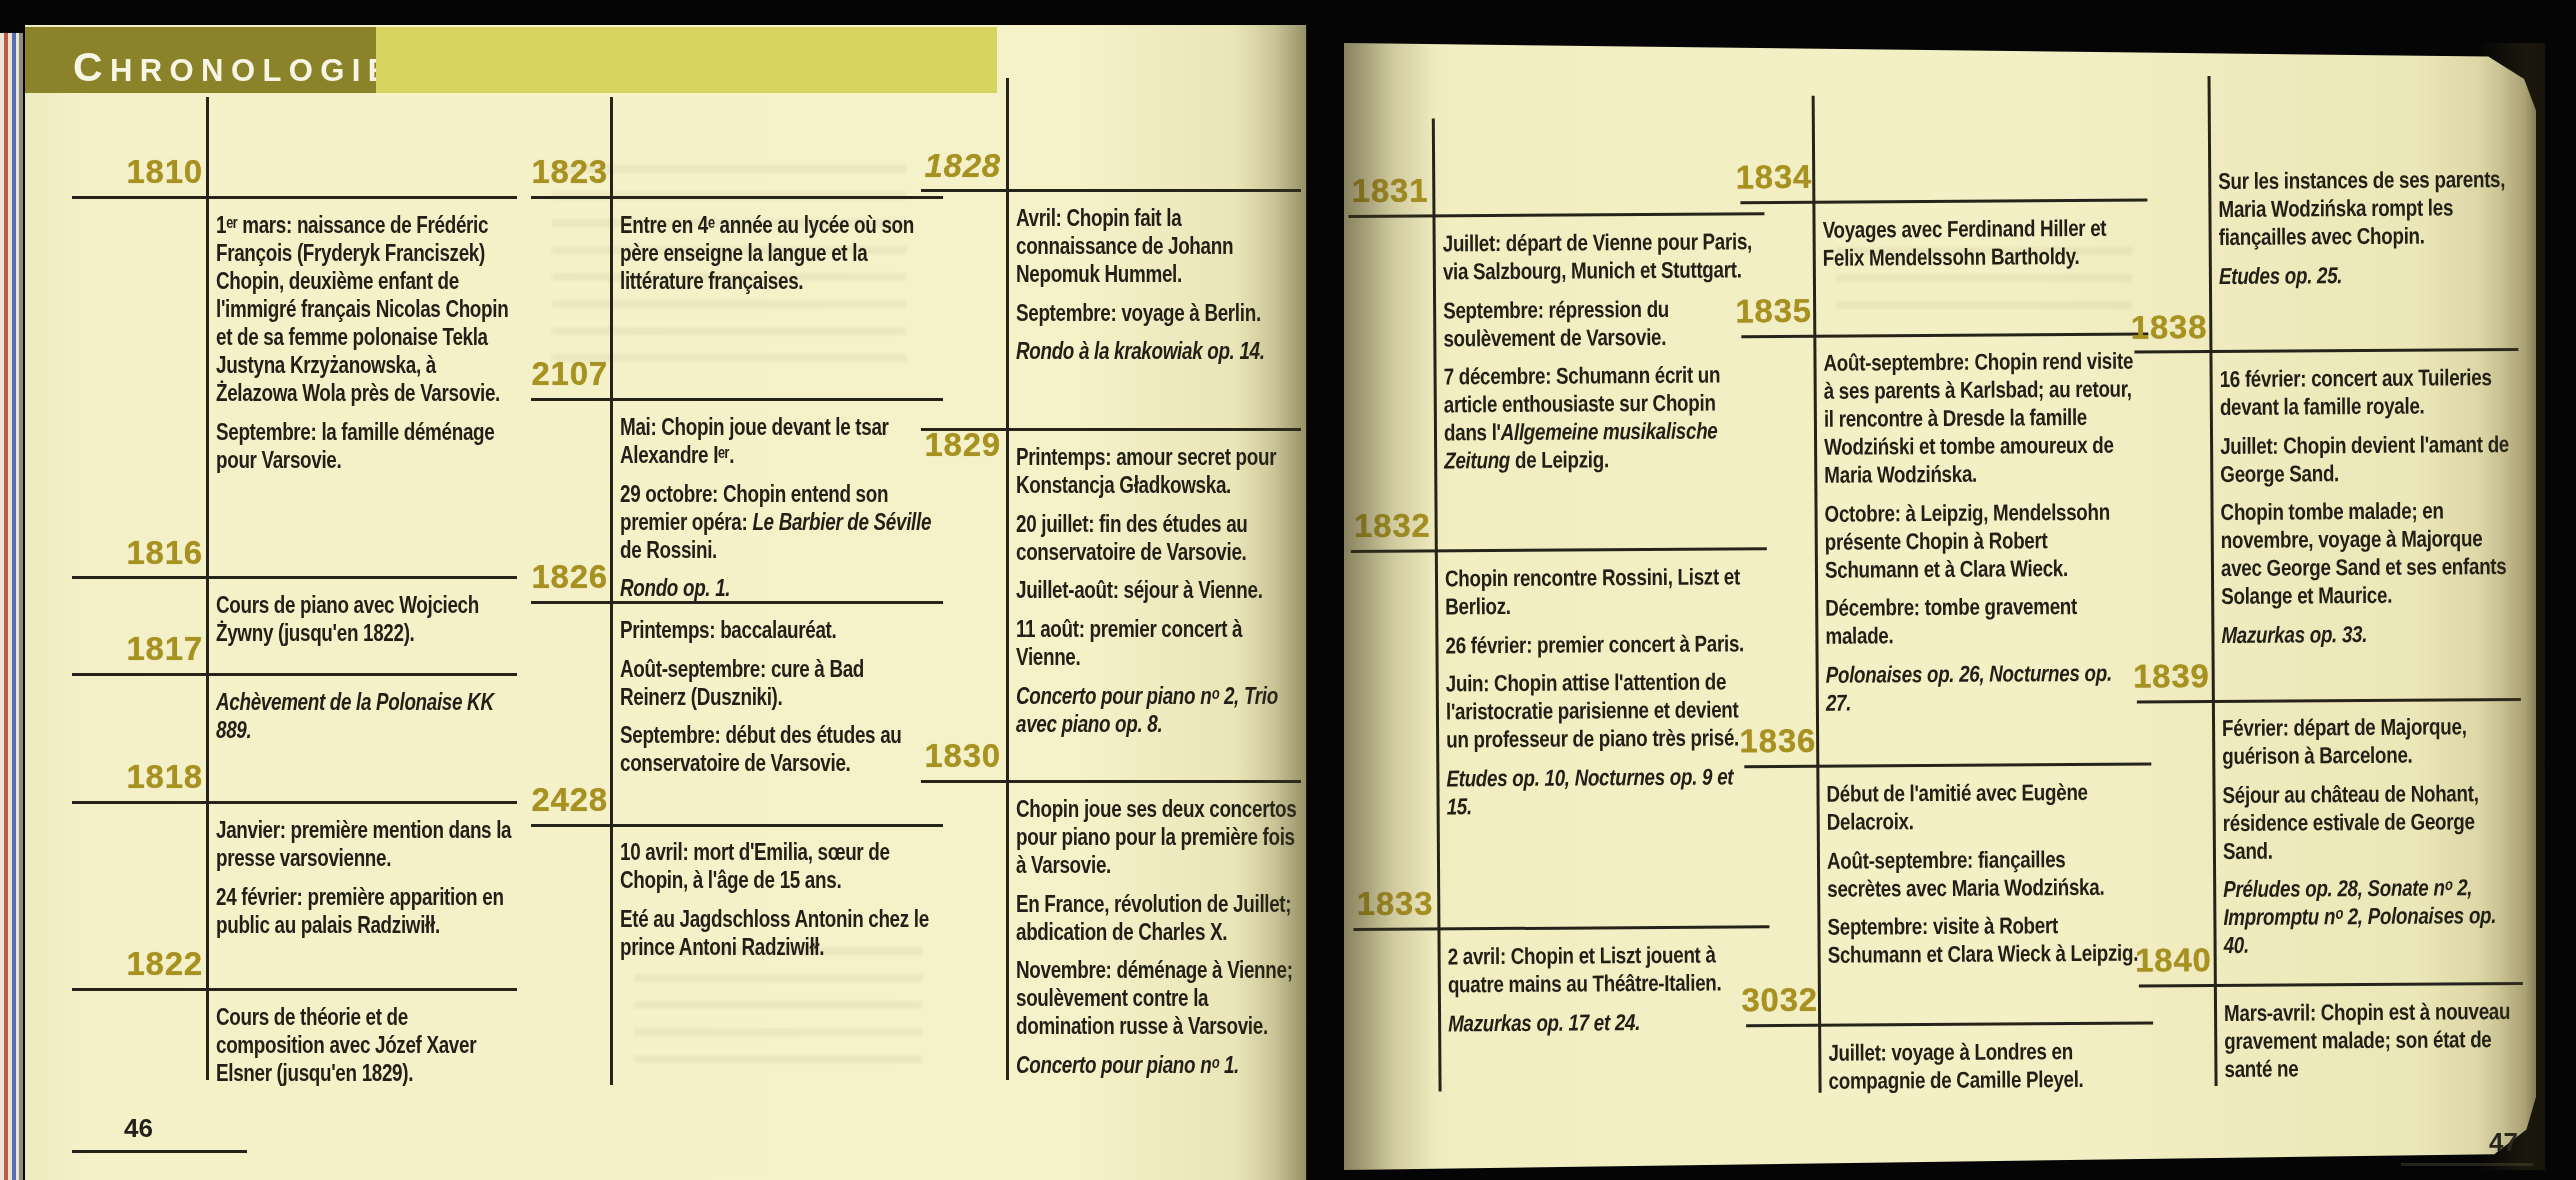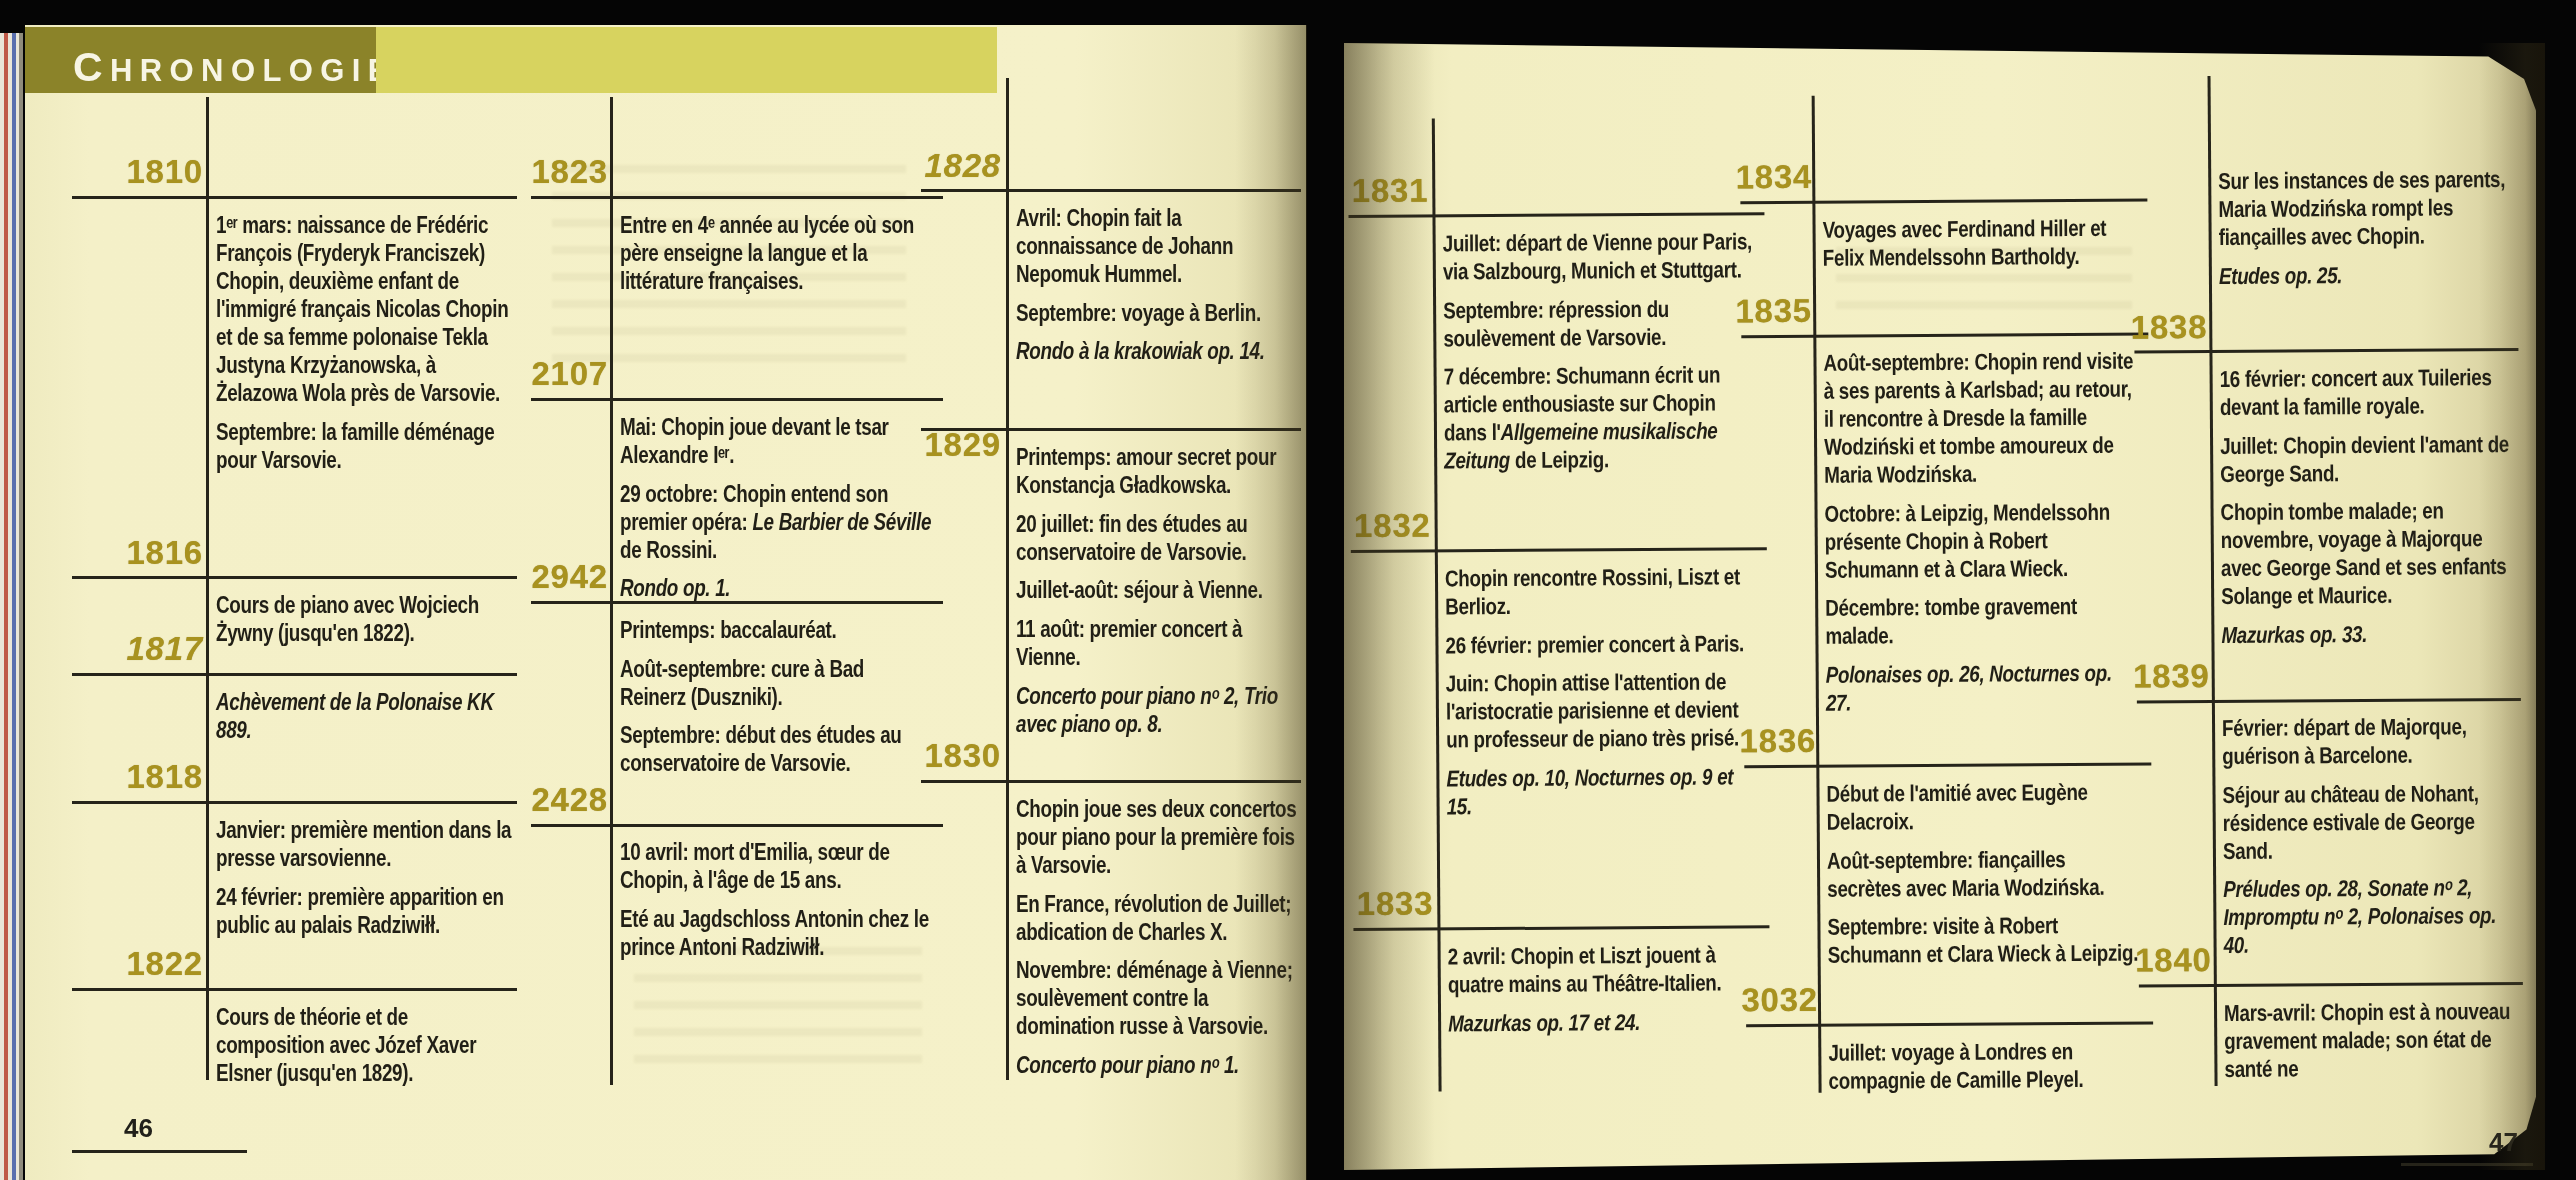--- a/index.html
+++ b/index.html
@@ -84,21 +84,21 @@
         </div>
         <div>
           <div class="rule" style="left: 72px; top: 576px; width: 445px;"></div>
           <div class="year" style="left: 124px; top: 534px; width: 79px;">1816</div>
           <div class="paras" style="left: 216px; top: 591px; width: 362px;">
             <p><span>Cours de piano avec Wojciech Żywny (jusqu'en 1822).</span></p>
           </div>
         </div>
         <div>
           <div class="rule" style="left: 72px; top: 673px; width: 445px;"></div>
-          <div class="year" style="left: 124px; top: 630px; width: 79px; font-style: italic;">1817</div>
+          <div class="year" style="left: 124px; top: 630px; width: 79px;">1817</div>
           <div class="paras" style="left: 216px; top: 688px; width: 362px;">
             <p><span class="i">Achèvement de la Polonaise KK 889.</span></p>
           </div>
         </div>
         <div>
           <div class="rule" style="left: 72px; top: 801px; width: 445px;"></div>
           <div class="year" style="left: 124px; top: 758px; width: 79px; text-align: right;">1818</div>
           <div class="paras" style="left: 216px; top: 816px; width: 362px;">
             <p><span>Janvier: première mention dans la presse varsovienne.</span></p>
             <p><span>24 février: première apparition en public au palais Radziwiłł.</span></p>
@@ -125,21 +125,21 @@
           <div class="rule" style="left: 531px; top: 398px; width: 412px;"></div>
           <div class="year" style="left: 529px; top: 355px; width: 79px;">2107</div>
           <div class="paras" style="left: 620px; top: 413px; width: 381px;">
             <p><span>Mai: Chopin joue devant le tsar Alexandre Iᵉʳ.</span></p>
             <p><span>29 octobre: Chopin entend son premier opéra: </span><span class="i">Le Barbier de Séville</span><span> de Rossini.</span></p>
             <p><span class="i">Rondo op. 1.</span></p>
           </div>
         </div>
         <div>
           <div class="rule" style="left: 531px; top: 601px; width: 412px;"></div>
-          <div class="year" style="left: 529px; top: 558px; width: 79px;">2942</div>
+          <div class="year" style="left: 529px; top: 558px; width: 79px;">1826</div>
           <div class="paras" style="left: 620px; top: 616px; width: 381px;">
             <p><span>Printemps: baccalauréat.</span></p>
             <p><span>Août-septembre: cure à Bad Reinerz (Duszniki).</span></p>
             <p><span>Septembre: début des études au conservatoire de Varsovie.</span></p>
           </div>
         </div>
         <div>
           <div class="rule" style="left: 531px; top: 824px; width: 412px;"></div>
           <div class="year" style="left: 529px; top: 781px; width: 79px;">2428</div>
           <div class="paras" style="left: 620px; top: 838px; width: 381px;">

